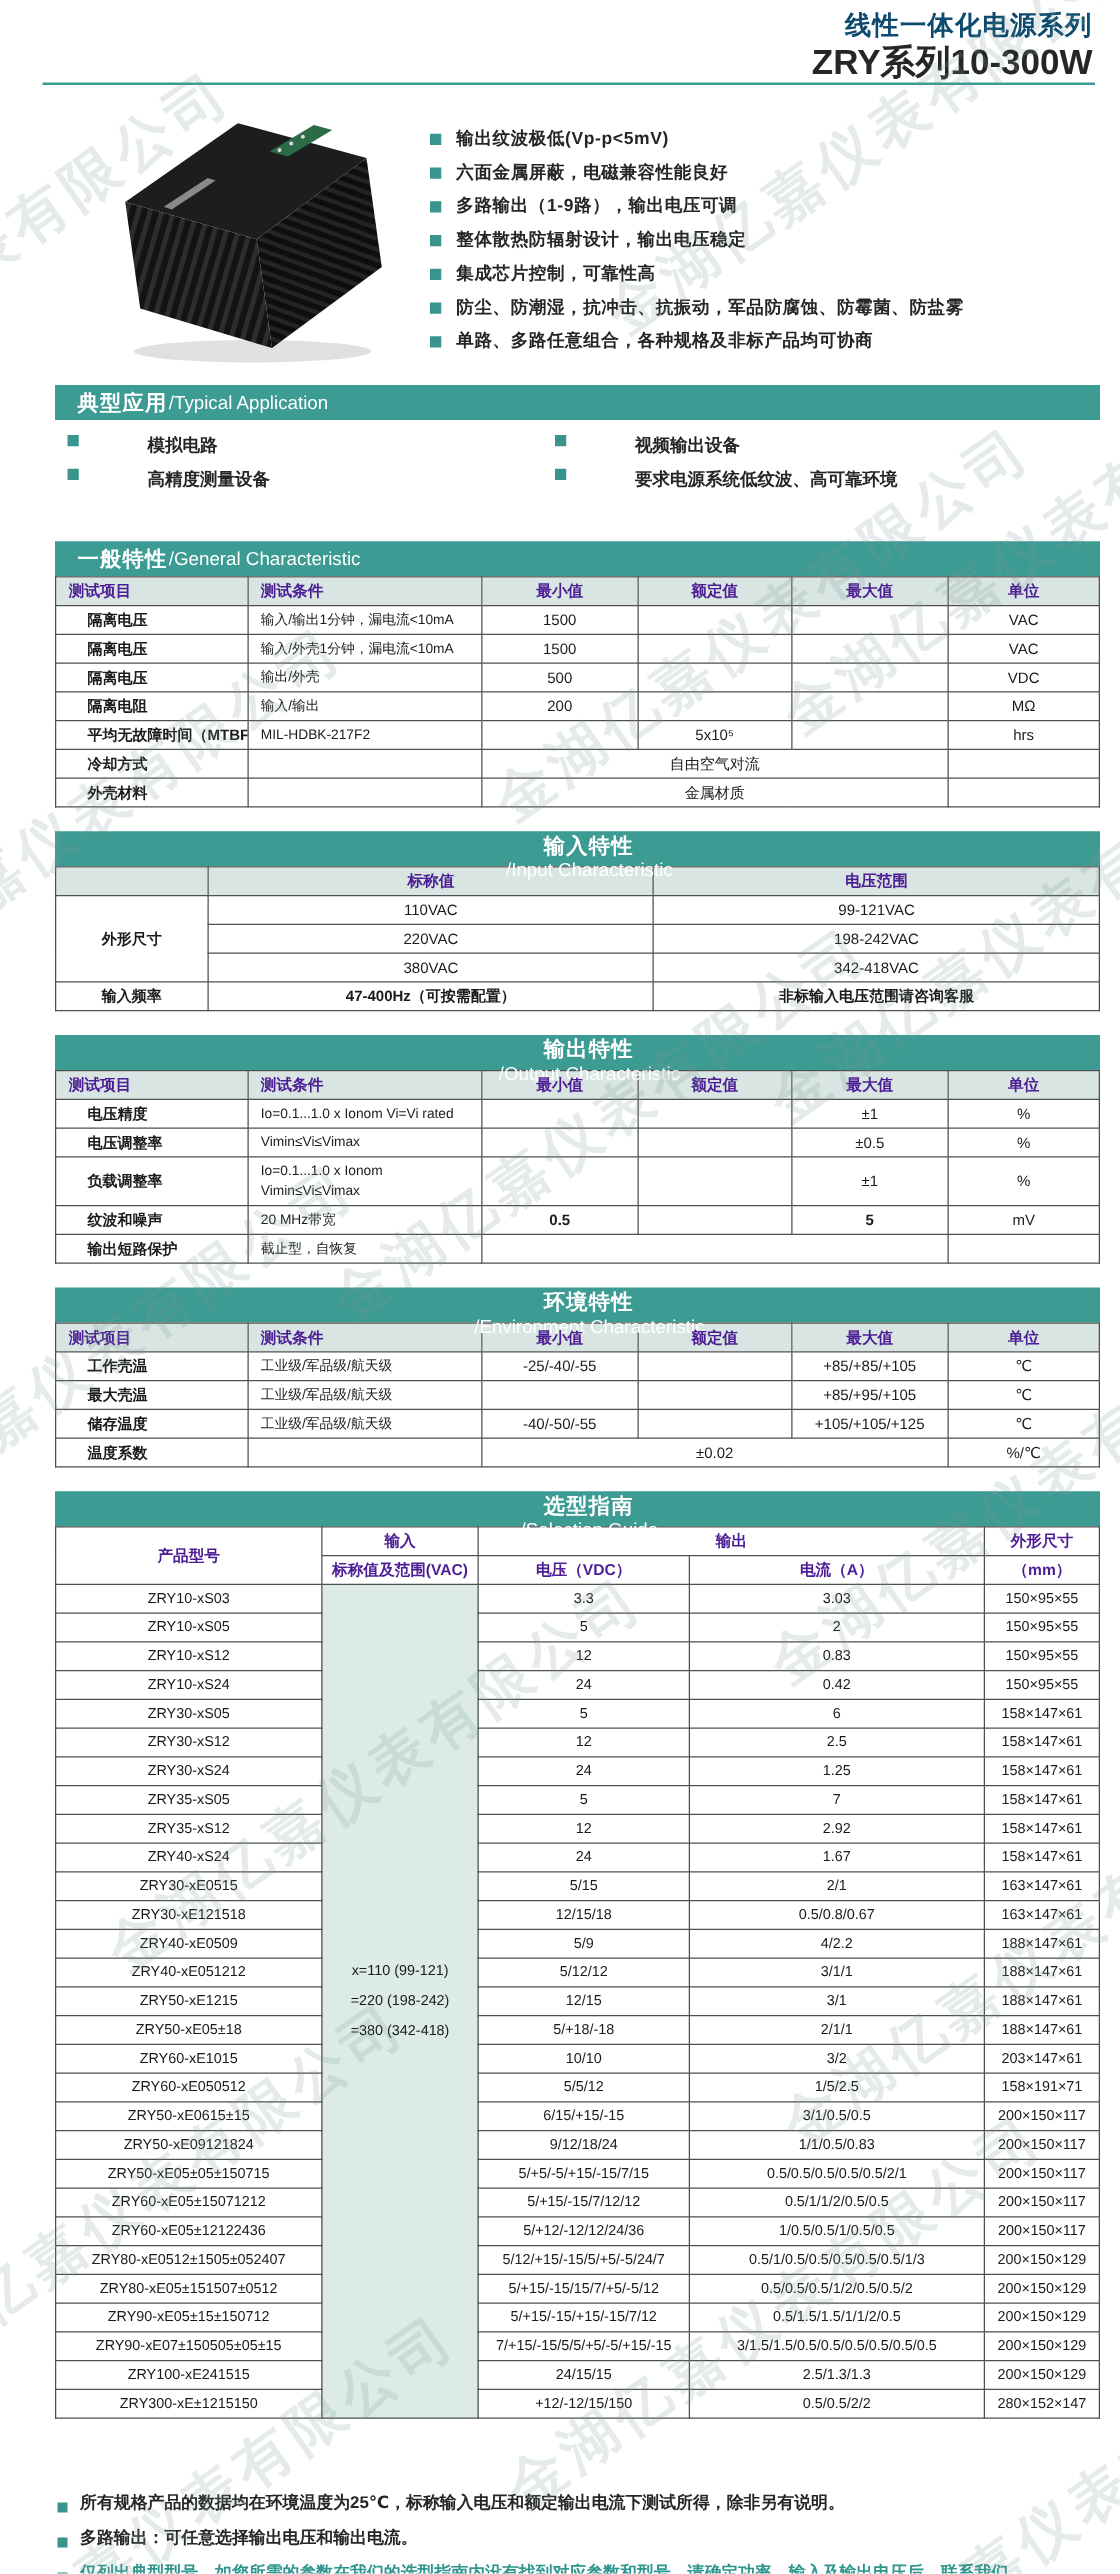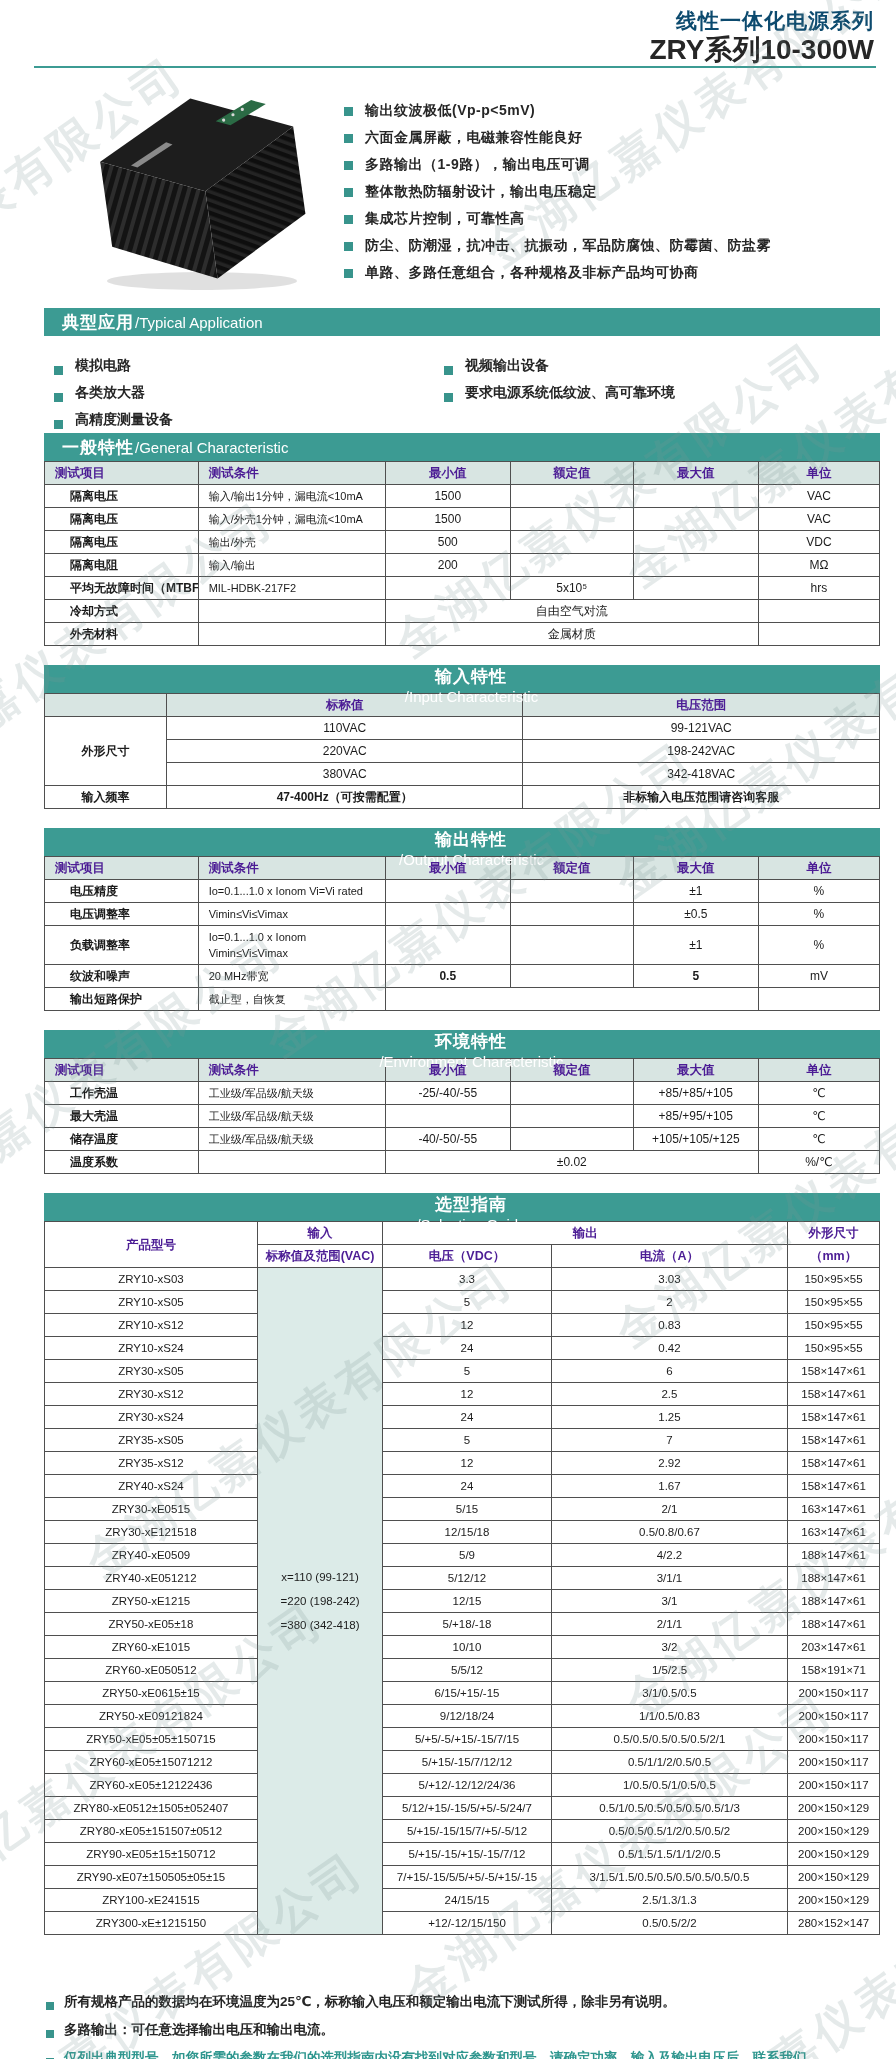--- a/index.html
+++ b/index.html
@@ -21,21 +21,21 @@
   .sq{display:inline-block;width:9px;height:9px;background:#38948c;margin-right:12px;flex:0 0 auto;}
   .fitem span.ftxt{font-size:14px;font-weight:bold;color:#262626;letter-spacing:0.5px;}
   
   .flow{position:absolute;top:308px;left:44px;width:836px;z-index:2;}
   .banner{height:28px;background:#3c9b93;color:#fff;display:flex;align-items:center;padding-left:18px;box-sizing:border-box;}
   .banner .bzh{font-size:17px;font-weight:bold;letter-spacing:1px;}
   .banner .ben{font-size:15px;font-weight:normal;margin-left:1px;}
   .applist{display:flex;padding:12px 0 6px 10px;height:79px;box-sizing:content-box;}
   .appcol{width:390px;}
   .appcol + .appcol{width:auto;}
-  .appitem{display:flex;align-items:flex-end;height:27px;}
+  .appitem{display:flex;align-items:flex-start;height:27px;gap:43px;}
   .appitem .atxt{font-size:14px;font-weight:bold;color:#262626;}
   
   table.tbl{width:100%;border-collapse:collapse;table-layout:fixed;}
   .tbl th,.tbl td{border:1px solid #4f4f4f;font-size:12px;padding:3px 6px;height:16px;
                   line-height:16px;text-align:center;white-space:nowrap;overflow:hidden;color:#1b1b1b;}
   .tbl th{background:#d8e5e2;font-weight:bold;font-size:12.5px;color:#4c1d95;}
   .tbl th.thl{text-align:left;padding-left:10px;}
   .tbl td.lbl{text-align:left;font-weight:bold;padding-left:25px;}
   .tbl td.lblc{text-align:center;font-weight:bold;}
   .tbl td.cond{text-align:left;padding-left:10px;font-size:11px;white-space:normal;}
@@ -141,24 +141,20 @@
         <span class="ben">/Typical Application</span>
     </div>
     <div class="applist">
       <div class="appcol">
         <div class="appitem">
             <span class="sq"></span>
             <span class="atxt">模拟电路</span>
           </div>
         <div class="appitem">
             <span class="sq"></span>
-            <span class="atxt">各类放大器</span>
-          </div>
-        <div class="appitem">
-            <span class="sq"></span>
             <span class="atxt">高精度测量设备</span>
           </div>
       </div>
       <div class="appcol">
         <div class="appitem">
             <span class="sq"></span>
             <span class="atxt">视频输出设备</span>
           </div>
         <div class="appitem">
             <span class="sq"></span>

